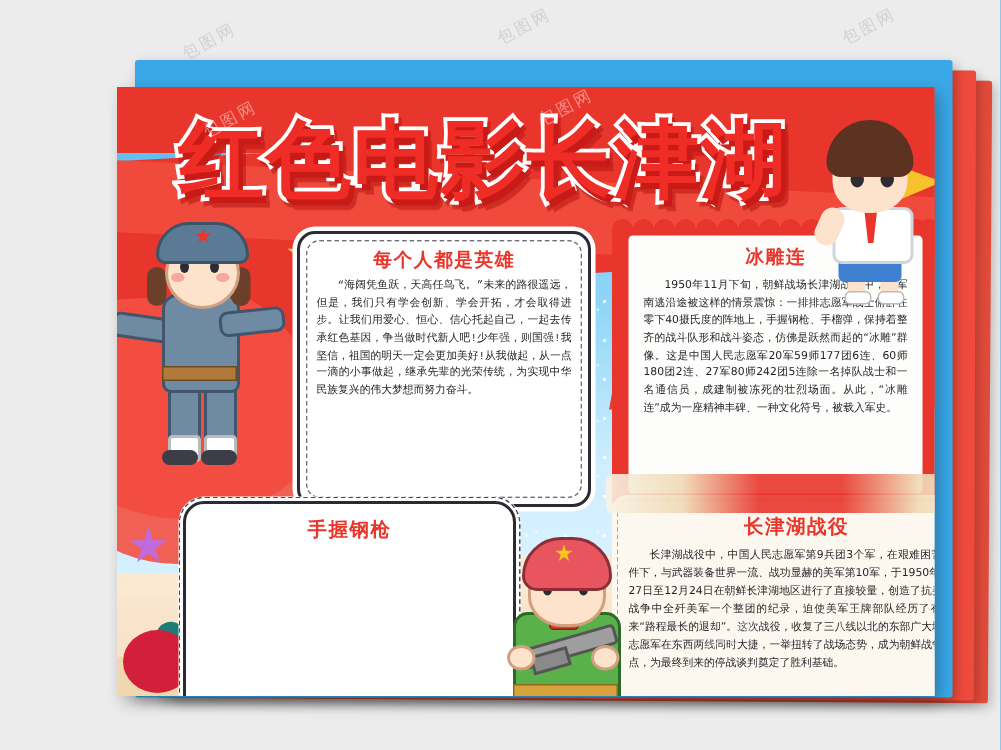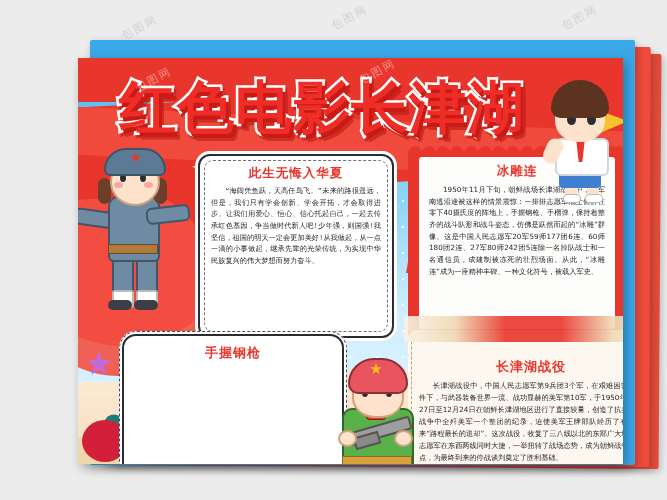--- a/index.html
+++ b/index.html
@@ -213,21 +213,21 @@
   #panel-review .bd{margin:0 12px;font-size:7.2px;line-height:1.66;text-indent:14px;}
 
   
   #panel-battle{left:330px;top:272px;width:246px;height:158px;
      background:#fdf8ef;border-radius:10px;}
   #panel-battle:before{content:"";position:absolute;left:3px;top:3px;right:3px;bottom:3px;
      border:1.5px dashed #c8a062;border-radius:8px;pointer-events:none;}
   #panel-battle .ribbon{position:absolute;left:-4px;top:-14px;width:254px;height:26px;
      background:linear-gradient(90deg,#f9f3e6 0%,#efd9b4 20%,#e8362c 40%,#e8362c 62%,#efd9b4 82%,#f9f3e6 100%);
      border-radius:4px;opacity:.9;}
-  #panel-battle .hd{margin:28px 0 4px;font-size:13px;position:relative;}
+  #panel-battle .hd{margin:12px 0 4px;font-size:13px;position:relative;}
   #panel-battle .bd{margin:0 11px;font-size:7.2px;line-height:1.66;text-indent:14px;position:relative;}
 
   .wm{position:absolute;color:rgba(255,255,255,.42);font-size:11px;transform:rotate(-28deg);
       font-family:"DejaVu Sans",sans-serif;letter-spacing:2px;pointer-events:none;}
   .wm.dark{color:rgba(120,120,120,.22);}
 </style>
 </head>
 <body>
 
 <div class="stack l3"></div>
@@ -270,21 +270,21 @@
   <div class="starstick" style="left:128px;top:118px;height:56px;"></div>
   <div class="star" id="star-yellow-1"></div>
   <div class="star" id="star-blue-1"></div>
   <div class="star" id="star-yellow-2"></div>
   <div class="star" id="star-purple-1"></div>
   <div class="star" id="star-yellow-3"></div>
 
   <div class="cloud" id="cloud1"></div>
 
   <div class="panel" id="panel-heritage">
-    <div class="hd">此生无悔入华夏</div>
+    <div class="hd">每个人都是英雄</div>
     <div class="bd">“海阔凭鱼跃，天高任鸟飞。”未来的路很遥远，但是，我们只有学会创新、学会开拓，才会取得进步。让我们用爱心、恒心、信心托起自己，一起去传承红色基因，争当做时代新人吧!少年强，则国强!我坚信，祖国的明天一定会更加美好!从我做起，从一点一滴的小事做起，继承先辈的光荣传统，为实现中华民族复兴的伟大梦想而努力奋斗。</div>
   </div>
 
   <div class="panel" id="panel-ice">
     <div class="scallop"></div>
     <div class="inner">
       <div class="hd">冰雕连</div>
       <div class="bd">1950年11月下旬，朝鲜战场长津湖战役中，美军南逃沿途被这样的情景震惊：一排排志愿军战士俯卧在零下40摄氏度的阵地上，手握钢枪、手榴弹，保持着整齐的战斗队形和战斗姿态，仿佛是跃然而起的“冰雕”群像。这是中国人民志愿军20军59师177团6连、60师180团2连、27军80师242团5连除一名掉队战士和一名通信员，成建制被冻死的壮烈场面。从此，“冰雕连”成为一座精神丰碑、一种文化符号，被载入军史。</div>
     </div>
   </div>

